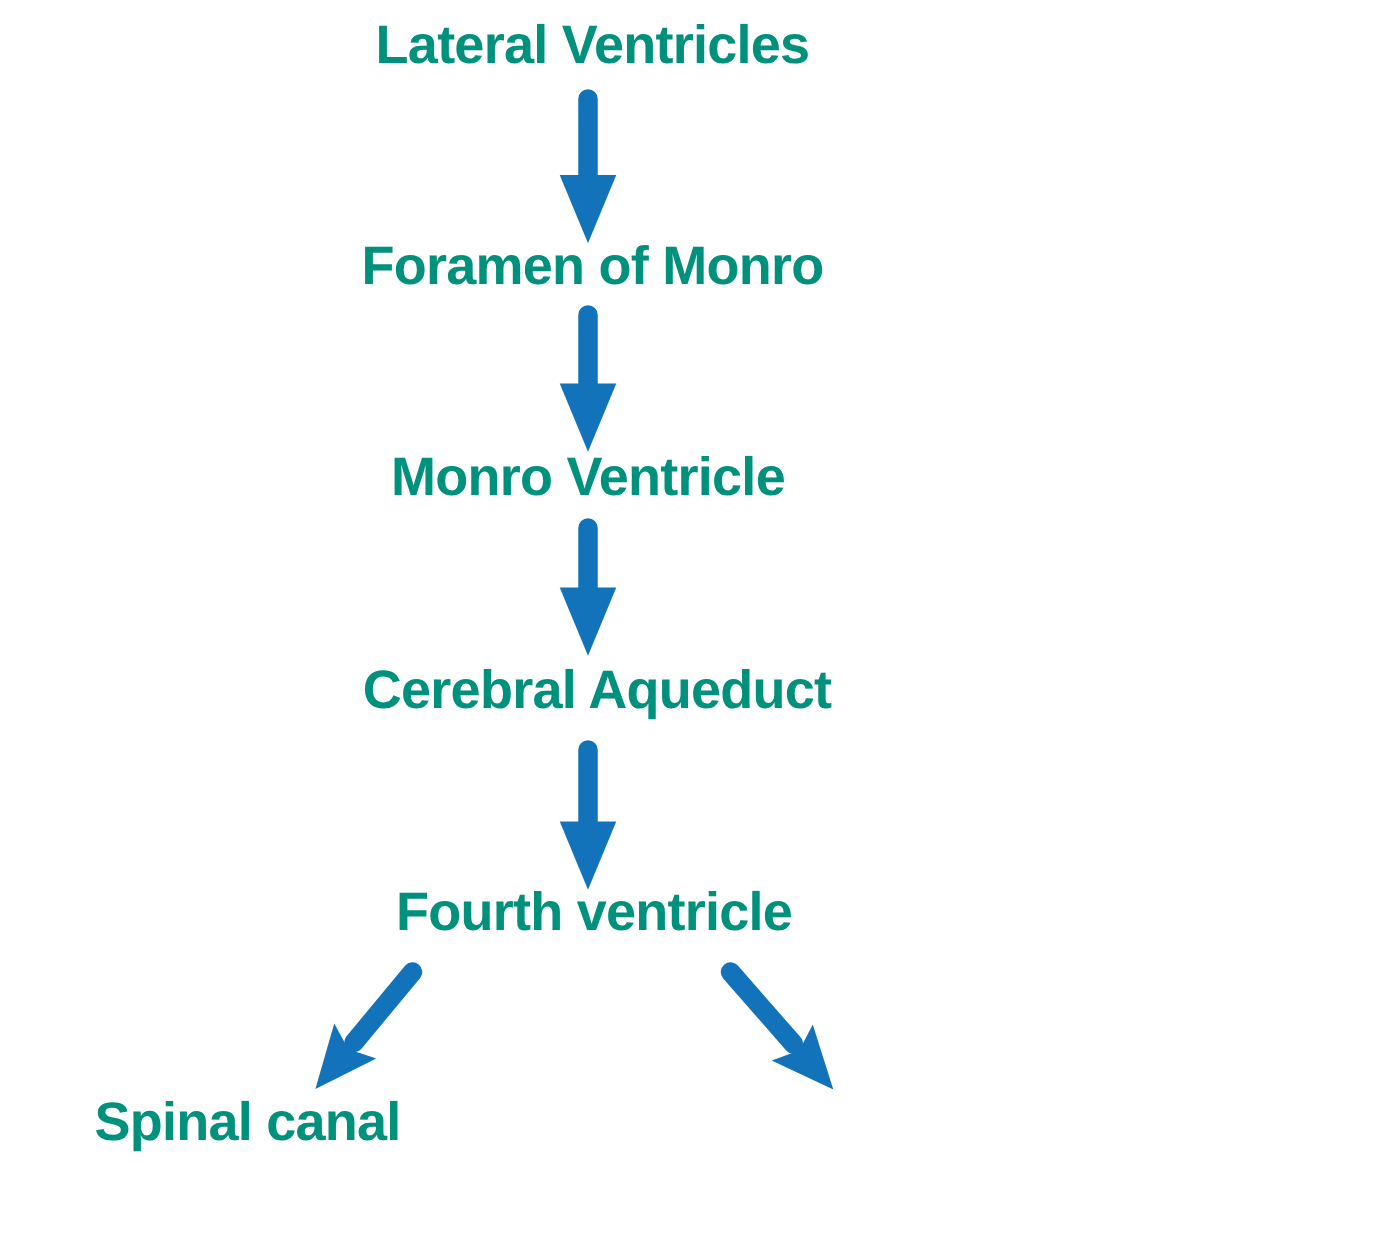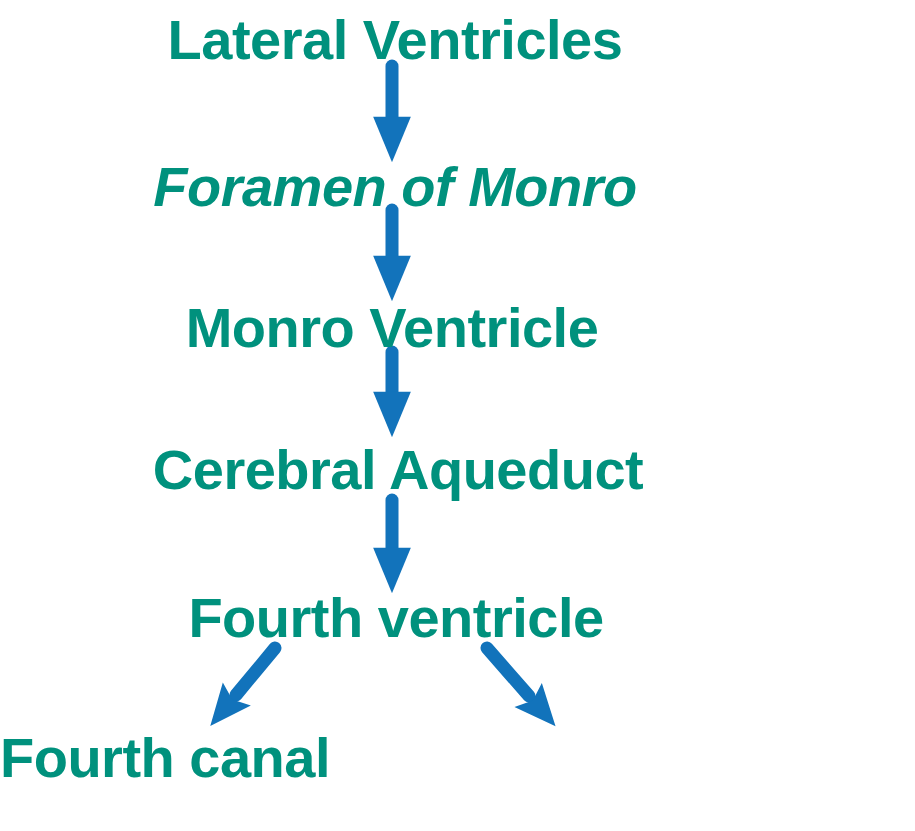--- a/index.html
+++ b/index.html
@@ -14,21 +14,21 @@
     width: 915px;
     height: 831px;
     background: var(--bg-color);
     overflow: hidden;
     font-family: "Liberation Sans", sans-serif;
   }
   .node {
     position: absolute;
     transform: translateX(-50%);
     font-weight: 700;
-    font-size: 56px;
+    font-size: 36px;
     line-height: 1;
     letter-spacing: -0.5px;
     white-space: nowrap;
     color: var(--text-color);
   }
   .arrows {
     position: absolute;
     left: 0; top: 0;
     width: 915px; height: 831px;
     pointer-events: none;
@@ -57,24 +57,24 @@
     <line x1="392" y1="66" x2="392" y2="118" marker-end="url(#headV)"></line>
     <line x1="392" y1="210" x2="392" y2="257" marker-end="url(#headV)"></line>
     <line x1="392" y1="352" x2="392" y2="393" marker-end="url(#headV)"></line>
     <line x1="392" y1="500" x2="392" y2="549" marker-end="url(#headV)"></line>
     <line x1="275" y1="648" x2="236" y2="695" marker-end="url(#headD)"></line>
     <line x1="487" y1="648" x2="529" y2="696" marker-end="url(#headD)"></line>
   </svg>
 
   <div class="node" style="left:395px; top:12px;">Lateral Ventricles</div>
 
-  <div class="node" style="left:395px; top:159px;font-style:italic;">Foramen of Monro</div>
+  <div class="node" style="left:395px; top:159px;">Foramen of Monro</div>
 
   <div class="node" style="left:392px; top:300px;">Monro Ventricle</div>
 
   <div class="node" style="left:398px; top:442px;">Cerebral Aqueduct</div>
 
   <div class="node" style="left:396px; top:590px;">Fourth ventricle</div>
 
-  <div class="node" style="left:165px; top:730px;">Fourth canal</div>
+  <div class="node" style="left:165px; top:730px;">Spinal canal</div>
 
 
 </div>
 
 </body></html>

